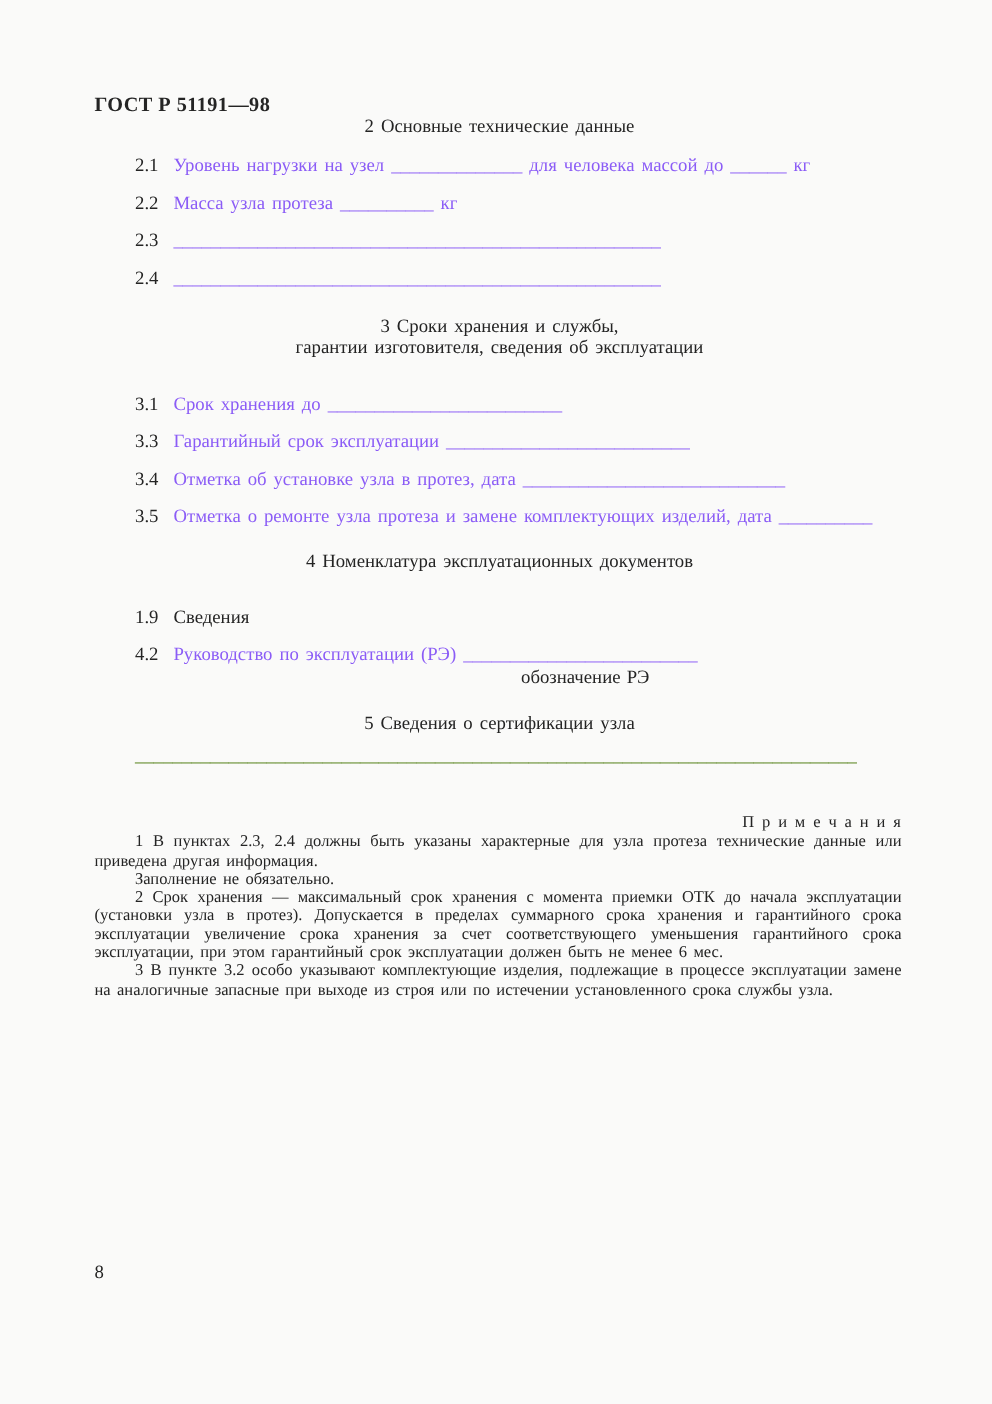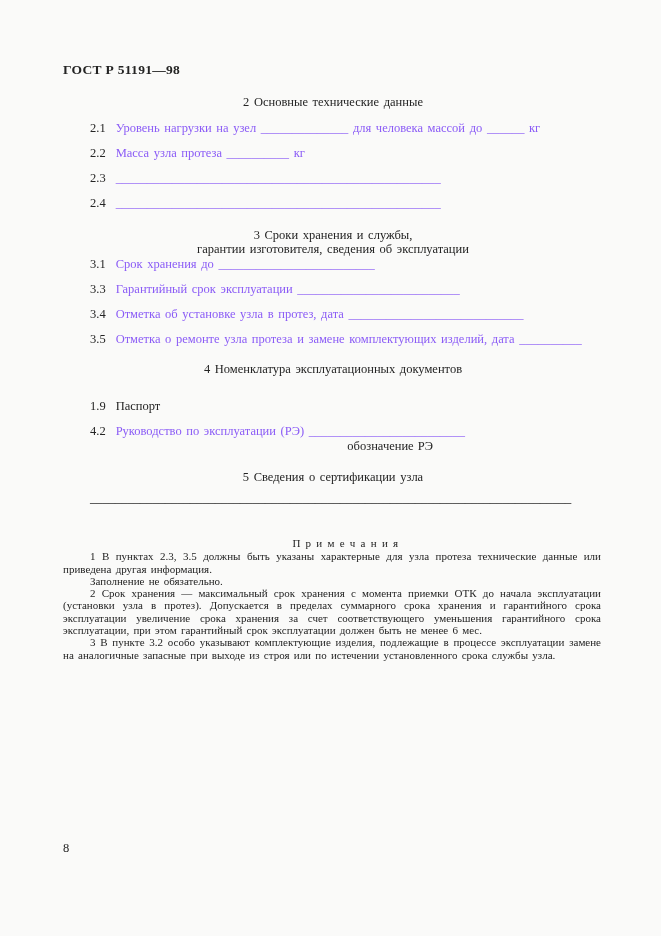--- a/index.html
+++ b/index.html
@@ -5,46 +5,46 @@
   html,body{margin:0;padding:0;background:#fafaf9;}
   .page{
     width:661px;height:936px;position:relative;overflow:hidden;
     background:#fafaf9;color:#242424;
     font-family:"Liberation Serif", serif;
   }
   .content{padding:62px 58px 0 63px;}
   .doc-header{font-weight:bold;font-size:13.5px;line-height:15px;letter-spacing:.3px;}
   .section{}
   .sec-title{text-align:center;font-size:12.5px;line-height:14px;word-spacing:1.5px;}
-  .s2{margin-top:18px;}
+  .s2{}
   .s2 .titles{margin-bottom:12px;}
   .s3{margin-top:17px;}
-  .s3 .titles{margin-bottom:1px;}
+  .s3 .titles{margin-bottom:24px;}
   .s4{margin-top:15px;}
   .s4 .titles{margin-bottom:23px;}
   .s5{margin-top:16px;}
   .item{
     margin-left:27px;margin-bottom:10px;
     font-size:12.5px;line-height:15px;white-space:nowrap;word-spacing:1.5px;
   }
   .item .num{margin-right:10px;}
   .item .blank-text{color:#8b5cf6;}
   .re-caption{
     margin-left:193px;width:150px;text-align:right;
     font-size:12.5px;line-height:15px;word-spacing:1px;
   }
   .long-blank{
     margin-left:27px;margin-top:7px;
-    font-size:12.5px;line-height:15px;white-space:nowrap;color:#000000;
+    font-size:12.5px;line-height:15px;white-space:nowrap;color:#4d7c0f;
   }
   .notes{
     margin-top:31px;width:538px;
     font-size:11px;line-height:12.3px;text-align:justify;word-spacing:1.5px;
   }
-  .notes-heading{margin-left:27px;letter-spacing:.5px;margin-bottom:1px;text-align:center;}
+  .notes-heading{margin-left:27px;letter-spacing:.5px;margin-bottom:1px;text-align:right;}
   .notes p{margin:0;text-indent:27px;}
   .page-num{position:absolute;left:63px;top:841px;font-size:12.5px;}
 </style>
 </head>
 <body>
 
 <div class="page">
   <div class="content">
 
     <div class="doc-header">ГОСТ Р 51191—98</div>
@@ -84,38 +84,38 @@
       <div class="item">
         <span class="num">3.5</span><span class="blank-text">Отметка о ремонте узла протеза и замене комплектующих изделий, дата __________</span>
       </div>
     </div>
 
     <div class="section s4">
       <div class="titles">
         <div class="sec-title">4 Номенклатура эксплуатационных документов</div>
       </div>
       <div class="item">
-        <span class="num">1.9</span><span>Паспорт</span>
+        <span class="num">1.9</span><span>Сведения</span>
       </div>
       <div class="item">
         <span class="num">4.2</span><span class="blank-text">Руководство по эксплуатации (РЭ) _________________________</span>
         <div class="re-caption">обозначение РЭ</div>
       </div>
     </div>
 
     <div class="section s5">
       <div class="titles">
         <div class="sec-title">5 Сведения о сертификации узла</div>
       </div>
       <div class="long-blank">_____________________________________________________________________________</div>
     </div>
 
     <div class="notes">
       <div class="notes-heading">П р и м е ч а н и я</div>
-      <p>1 В пунктах 2.3, 3.5 должны быть указаны характерные для узла протеза технические данные или приведена другая информация.</p>
+      <p>1 В пунктах 2.3, 2.4 должны быть указаны характерные для узла протеза технические данные или приведена другая информация.</p>
       <p>Заполнение не обязательно.</p>
       <p>2 Срок хранения — максимальный срок хранения с момента приемки ОТК до начала эксплуатации (установки узла в протез). Допускается в пределах суммарного срока хранения и гарантийного срока эксплуатации увеличение срока хранения за счет соответствующего уменьшения гарантийного срока эксплуатации, при этом гарантийный срок эксплуатации должен быть не менее 6 мес.</p>
       <p>3 В пункте 3.2 особо указывают комплектующие изделия, подлежащие в процессе эксплуатации замене на аналогичные запасные при выходе из строя или по истечении установленного срока службы узла.</p>
     </div>
 
   </div>
 
   <div class="page-num">8</div>
 </div>
 

